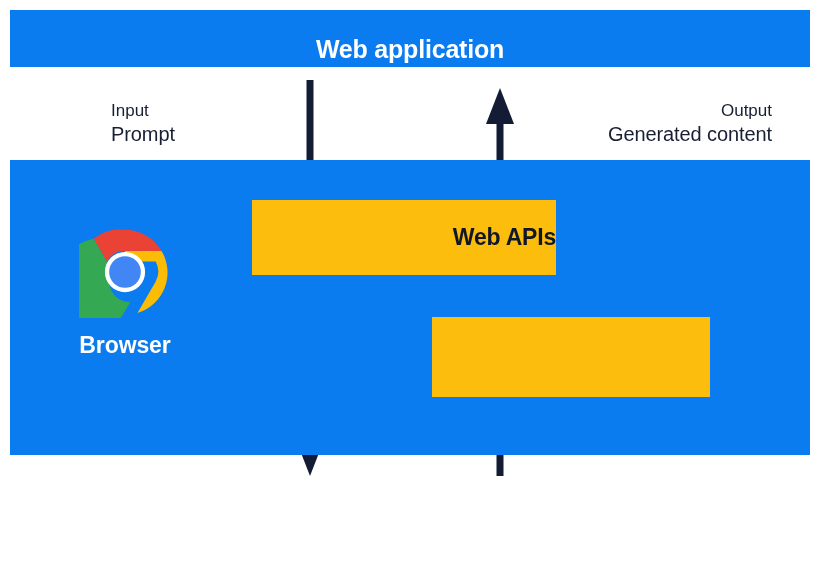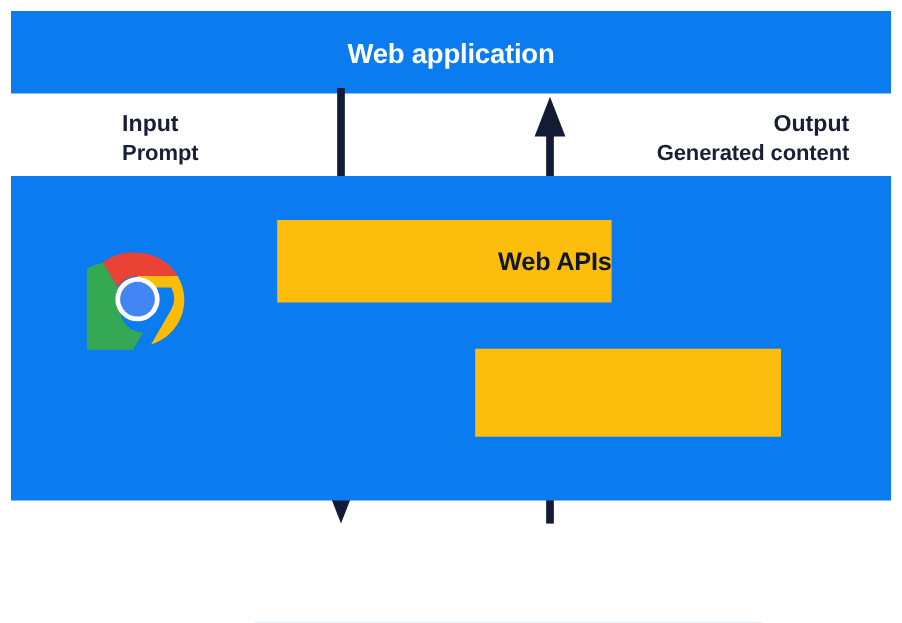--- a/index.html
+++ b/index.html
@@ -20,21 +20,21 @@
     overflow: hidden;
   }
 
   
   .band {
     position: absolute;
     background: #0B7BF0;
     left: 10px;
     width: 800px;
   }
-  #band-web-application { top: 10px;  height: 75px;  }
+  #band-web-application { top: 10px;  height: 57px;  }
   #band-browser         { top: 160px; height: 295px; }
   #band-local-hardware  { top: 476px; height: 80px;  }
 
   .band-title {
     position: absolute;
     left: 0;
     width: 100%;
     text-align: center;
     color: #ffffff;
     font-weight: 700;
@@ -56,27 +56,27 @@
 
   
   .flow-label {
     position: absolute;
     color: #181F35;
     white-space: nowrap;
     line-height: 1.28;
   }
   .flow-label .kicker {
     display: block;
-    font-size: 21px;
-    font-weight: 700;
+    font-size: 17px;
+    font-weight: 400;
   }
   .flow-label .headline {
     display: block;
     font-size: 20px;
-    font-weight: 700;
+    font-weight: 400;
     letter-spacing: -0.1px;
   }
   #flow-label-input  { left: 111px; top: 100px; text-align: left;  }
   #flow-label-output { right: 48px; top: 100px; text-align: right; }
 
   
   .module-box {
     position: absolute;
     background: #FDBD0D;
     display: flex;
@@ -155,20 +155,21 @@
       <path d="M96 8a88 88 0 0 1 76.2 44H96a44 44 0 0 0-38.1 22L30.6 26.6A87.8 87.8 0 0 1 96 8z" fill="#EA4335"></path>
 
       <path d="M172.2 52A88 88 0 0 1 122 181.6l38.1-66A44 44 0 0 0 160.1 74L96 74v-22z" fill="#FBBC05"></path>
 
       <path d="M30.6 26.6 68.7 92.6a44 44 0 0 0 38.1 66.2l-0.1 0.1-38 65.1A88 88 0 0 1 30.6 26.6z" fill="#34A853"></path>
 
       <circle cx="96" cy="96" r="42" fill="#FFFFFF"></circle>
 
       <circle cx="96" cy="96" r="33" fill="#4285F4"></circle>
     </svg>
+    <span id="browser-label">Browser</span>
   </div>
 
   <div class="module-box" id="module-web-apis">
     <span>Web APIs</span>
   </div>
 
   <div class="module-box" id="module-builtin-models">
     <span>
       <br>
     </span>

